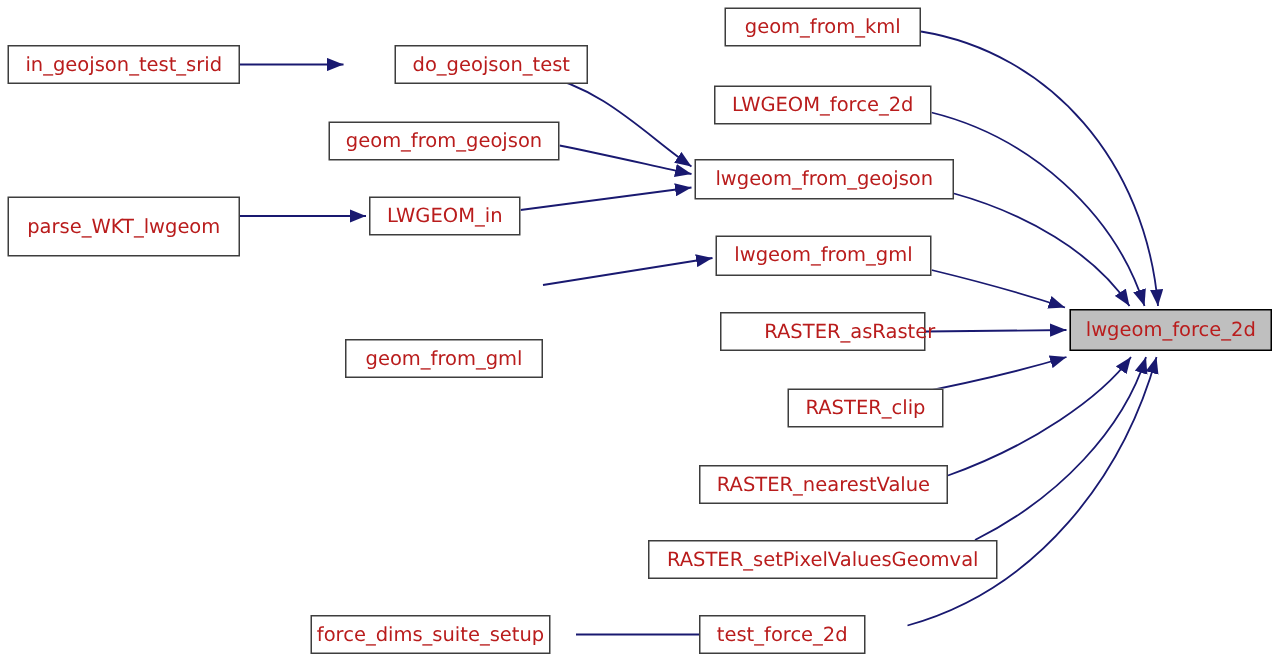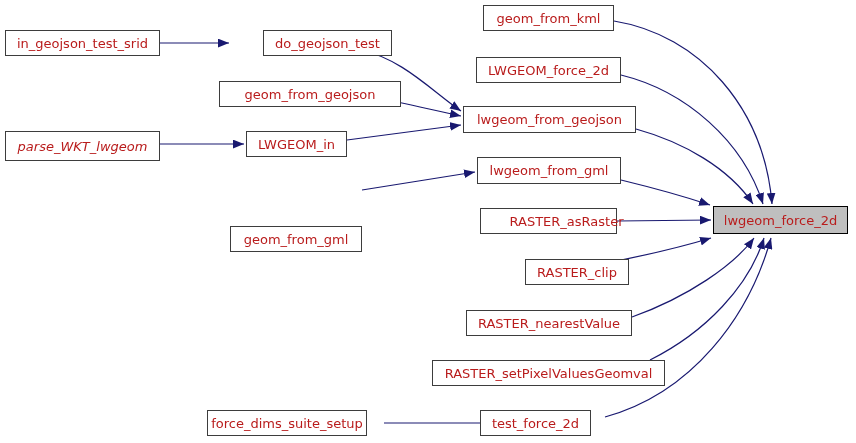--- a/index.html
+++ b/index.html
@@ -70,29 +70,29 @@
         <path d="M617,221 L711,220" class="edge" stroke="#191970" marker-end="url(#arrowhead)"></path>
         <path d="M601,264 C643,256 678,248 711,238" class="edge" stroke="#191970" marker-end="url(#arrowhead)"></path>
         <path d="M632,317 C688,297 734,265 754,238" class="edge" stroke="#191970" marker-end="url(#arrowhead)"></path>
         <path d="M650,360 C706,332 749,286 764,238" class="edge" stroke="#191970" marker-end="url(#arrowhead)"></path>
         <path d="M605,417 C692,393 749,317 771,238" class="edge" stroke="#191970" marker-end="url(#arrowhead)"></path>
       </g>
   </svg>
   <div id="node-group">
       <div class="node" style="left: 5px; top: 30px; width: 155px; height: 26px;">in_geojson_test_srid</div>
       <div class="node" style="left: 231px; top: 30px; width: 129px; height: 26px; margin-left: 32px;">do_geojson_test</div>
-      <div class="node" style="left: 219px; top: 81px; width: 182px; height: 26px;">geom_from_geojson</div>
-      <div class="node" style="left: 5px; top: 131px; width: 155px; height: 30px; font-style: italic;">parse_WKT_lwgeom</div>
+      <div class="node" style="left: 219px; top: 81px; width: 154px; height: 26px;">geom_from_geojson</div>
+      <div class="node" style="left: 5px; top: 131px; width: 155px; height: 40px;">parse_WKT_lwgeom</div>
       <div class="node" style="left: 246px; top: 131px; width: 101px; height: 26px;">LWGEOM_in</div>
       <div class="node" style="left: 230px; top: 182px; width: 132px; height: 26px; margin-top: 44px;">geom_from_gml</div>
       <div class="node" style="left: 207px; top: 410px; width: 160px; height: 26px;">force_dims_suite_setup</div>
       <div class="node" style="left: 483px; top: 5px; width: 131px; height: 26px;">geom_from_kml</div>
       <div class="node" style="left: 476px; top: 57px; width: 145px; height: 26px;">LWGEOM_force_2d</div>
       <div class="node" style="left: 463px; top: 106px; width: 173px; height: 27px;">lwgeom_from_geojson</div>
       <div class="node" style="left: 477px; top: 157px; width: 144px; height: 27px;">lwgeom_from_gml</div>
       <div class="node" style="left: 480px; top: 208px; width: 137px; height: 26px; padding-left: 36px;">RASTER_asRaster</div>
       <div class="node" style="left: 497px; top: 259px; width: 104px; height: 26px; margin-left: 28px;">RASTER_clip</div>
       <div class="node" style="left: 466px; top: 310px; width: 166px; height: 26px;">RASTER_nearestValue</div>
       <div class="node" style="left: 432px; top: 360px; width: 233px; height: 26px;">RASTER_setPixelValuesGeomval</div>
-      <div class="node" style="left: 480px; top: 410px; width: 111px; height: 26px;">test_force_2d</div>
+      <div class="node" style="left: 466px; top: 410px; width: 111px; height: 26px;">test_force_2d</div>
       <div class="node target" style="left: 713px; top: 206px; width: 135px; height: 28px;">lwgeom_force_2d</div>
     </div>
 </div>
 
 </body></html>

